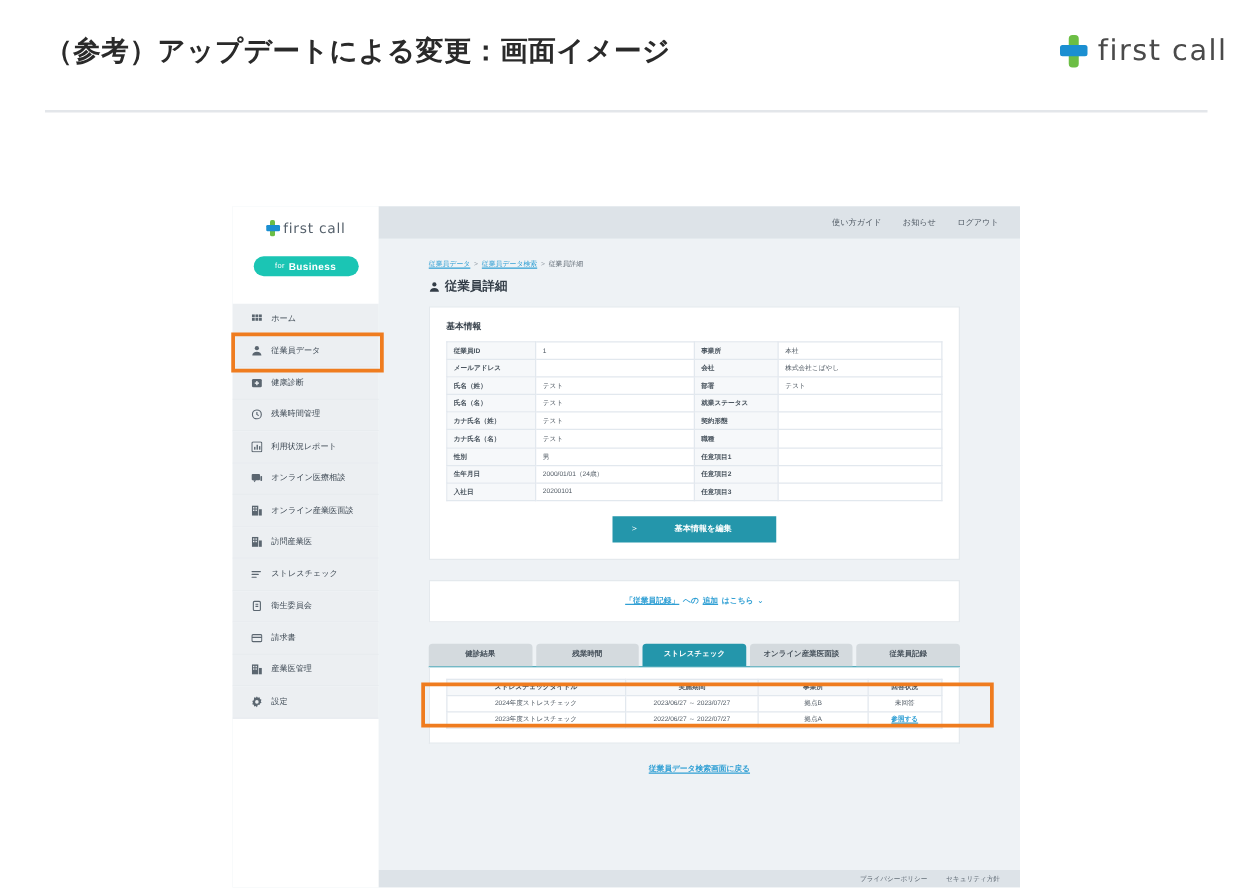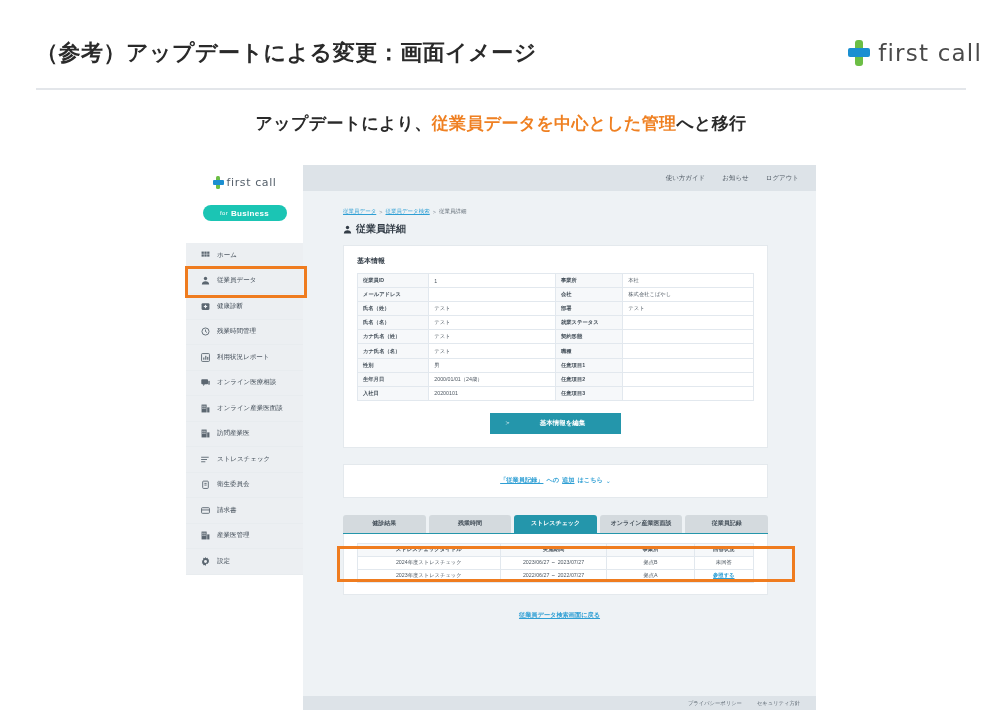--- a/index.html
+++ b/index.html
@@ -7,21 +7,21 @@
     width: 1002px; height: 715px;
     background: #ffffff;
     font-family: "Liberation Sans", "DejaVu Sans", sans-serif;
     overflow: hidden;
   }
 
   
   .slide { position: relative; width: 1002px; height: 715px; background: #fff; }
 
   .slide-header {
-    position: absolute; left: 0; top: 16px; width: 1002px; height: 84px;
+    position: absolute; left: 0; top: 4px; width: 1002px; height: 84px;
   }
   .slide-title {
     position: absolute; left: 36px; top: 22px;
     font-size: 22px; font-weight: 700; color: #2a2a2a;
     letter-spacing: 0.5px; white-space: nowrap;
   }
   .brand-logo {
     position: absolute; right: 20px; top: 24px;
     display: flex; align-items: center; gap: 8px;
   }
@@ -228,23 +228,20 @@
     <div class="brand-logo">
       <span class="brand-cross">
         <span class="vbar"></span>
           <span class="hbar"></span>
       </span>
       <span class="brand-text">first call</span>
     </div>
   </div>
   <div class="header-rule"></div>
 
-  <div class="slide-subtitle">
-    <span>アップデートにより、</span><span class="hl">従業員データを中心とした管理</span><span>へと移行</span>
-  </div>
 
   <div class="app">
 
     <div class="app-sidebar">
       <div class="sb-logo">
         <div class="sb-logo-row">
           <span class="sb-cross">
             <span class="vbar"></span>
               <span class="hbar"></span>
           </span>

